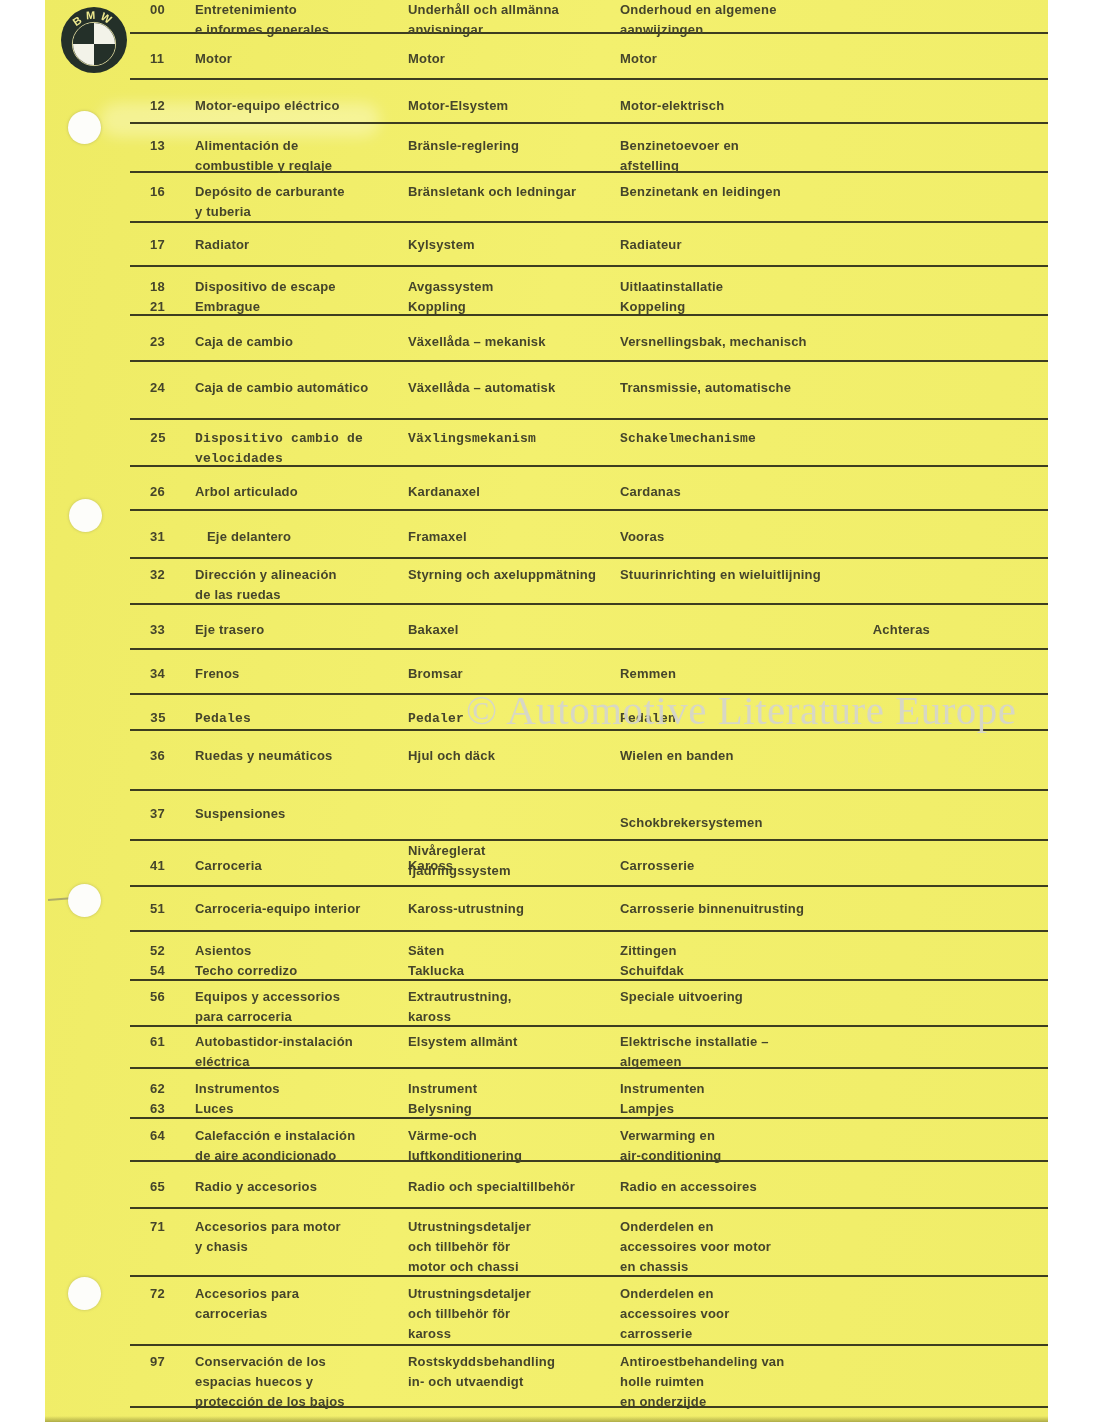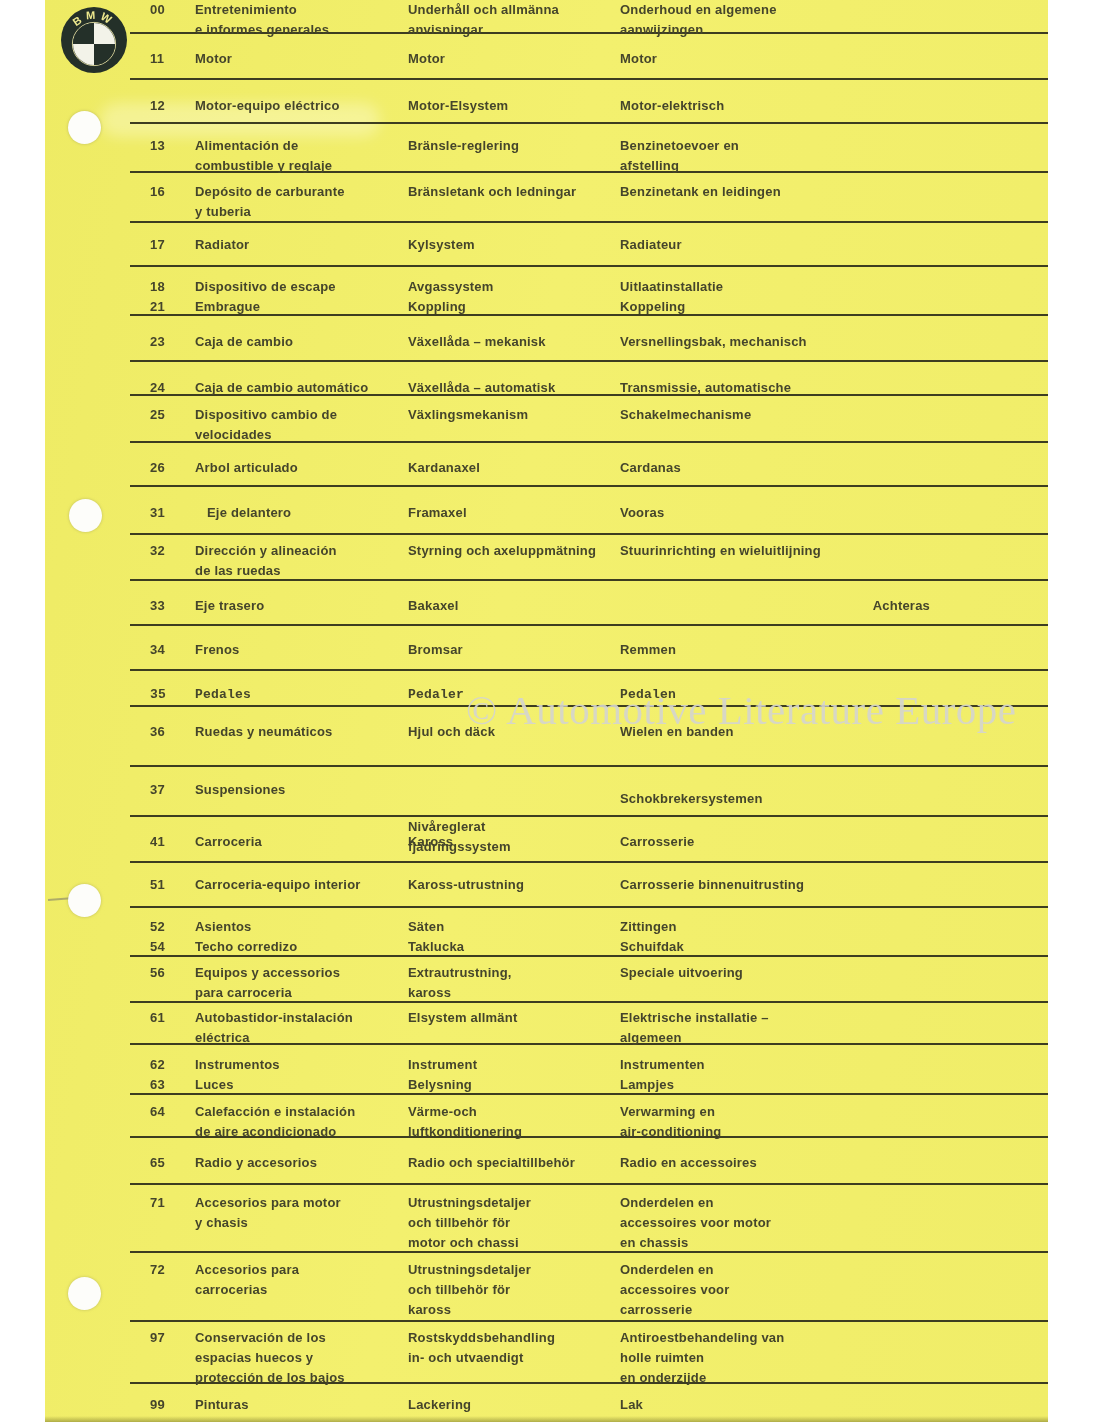--- a/index.html
+++ b/index.html
@@ -127,27 +127,27 @@
 Koppling</span>
         <span class="cell c-nl" style="top: 10px;">Uitlaatinstallatie
 Koppeling</span>
       </div>
       <div class="row" style="height: 46px;">
         <span class="cell c-code" style="top: 16px;">23</span>
         <span class="cell c-es" style="top: 16px;">Caja de cambio</span>
         <span class="cell c-sv" style="top: 16px;">Växellåda – mekanisk</span>
         <span class="cell c-nl" style="top: 16px;">Versnellingsbak, mechanisch</span>
       </div>
-      <div class="row" style="height: 34px;">
+      <div class="row" style="height: 58px;">
         <span class="cell c-code" style="top: 16px;">24</span>
         <span class="cell c-es" style="top: 16px;">Caja de cambio automático</span>
         <span class="cell c-sv" style="top: 16px;">Växellåda – automatisk</span>
         <span class="cell c-nl" style="top: 16px;">Transmissie, automatische</span>
       </div>
-      <div class="row" style="height: 47px;">
+      <div class="row" style="height: 47px; font-family: Liberation Mono, monospace;">
         <span class="cell c-code" style="top: 9px;">25</span>
         <span class="cell c-es" style="top: 9px;">Dispositivo cambio de
 velocidades</span>
         <span class="cell c-sv" style="top: 9px;">Växlingsmekanism</span>
         <span class="cell c-nl" style="top: 9px;">Schakelmechanisme</span>
       </div>
       <div class="row" style="height: 44px;">
         <span class="cell c-code" style="top: 15px;">26</span>
         <span class="cell c-es" style="top: 15px;">Arbol articulado</span>
         <span class="cell c-sv" style="top: 15px;">Kardanaxel</span>

